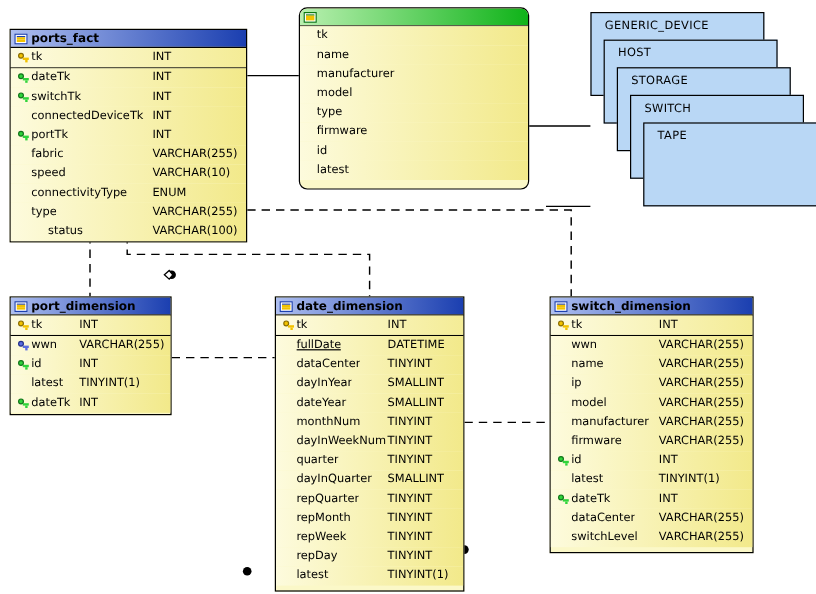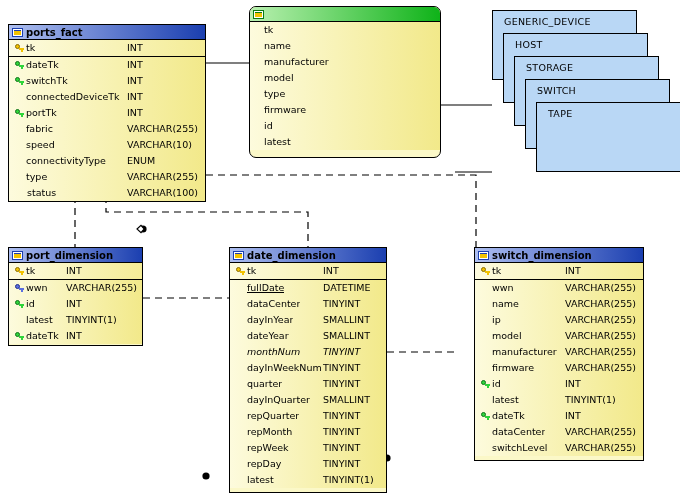--- a/index.html
+++ b/index.html
@@ -180,21 +180,21 @@
           <span class="nm">connectivityType</span>
           <span class="ty" style="left:118px">ENUM</span>
         </div>
         <div class="row" style="position: relative; padding-left: 3px;">
           <span class="kcell">
             <span class="key"></span>
           </span>
           <span class="nm">type</span>
           <span class="ty" style="left:118px">VARCHAR(255)</span>
         </div>
-        <div class="row" style="position: relative; padding-left: 4px;">
+        <div class="row" style="position: relative; padding-left: 17px;">
           <span class="kcell">
             <span class="key"></span>
           </span>
           <span class="nm">status</span>
           <span class="ty" style="left:118px">VARCHAR(100)</span>
         </div>
       </div>
     </div>
     <div class="entity green rounded" style="left: 249px; top: 6px; width: 192px; height: 152px; z-index: 40;">
       <div class="hdr">
@@ -372,21 +372,21 @@
           <span class="nm">dayInYear</span>
           <span class="ty" style="left:93px">SMALLINT</span>
         </div>
         <div class="row" style="position: relative; padding-left: 3px;">
           <span class="kcell">
             <span class="key"></span>
           </span>
           <span class="nm">dateYear</span>
           <span class="ty" style="left:93px">SMALLINT</span>
         </div>
-        <div class="row" style="position: relative; padding-left: 3px; font-style: italic;">
+        <div class="row" style="position: relative; padding-left: 3px;">
           <span class="kcell">
             <span class="key"></span>
           </span>
           <span class="nm">monthNum</span>
           <span class="ty" style="left:93px">TINYINT</span>
         </div>
         <div class="row" style="position: relative; padding-left: 3px;">
           <span class="kcell">
             <span class="key"></span>
           </span>
@@ -437,21 +437,21 @@
         </div>
         <div class="row" style="position: relative; padding-left: 3px;">
           <span class="kcell">
             <span class="key"></span>
           </span>
           <span class="nm">latest</span>
           <span class="ty" style="left:93px">TINYINT(1)</span>
         </div>
       </div>
     </div>
-    <div class="entity" style="left: 474px; top: 247px; width: 170px; height: 214px; z-index: 40;">
+    <div class="entity" style="left: 458px; top: 247px; width: 170px; height: 214px; z-index: 40;">
       <div class="hdr">
         <span class="ticon">
           <b></b>
           <b></b>
           <b></b>
         </span>
         <span>switch_dimension</span>
       </div>
       <div class="rows pk-sep">
         <div class="row pk" style="position: relative; padding-left: 3px;">

